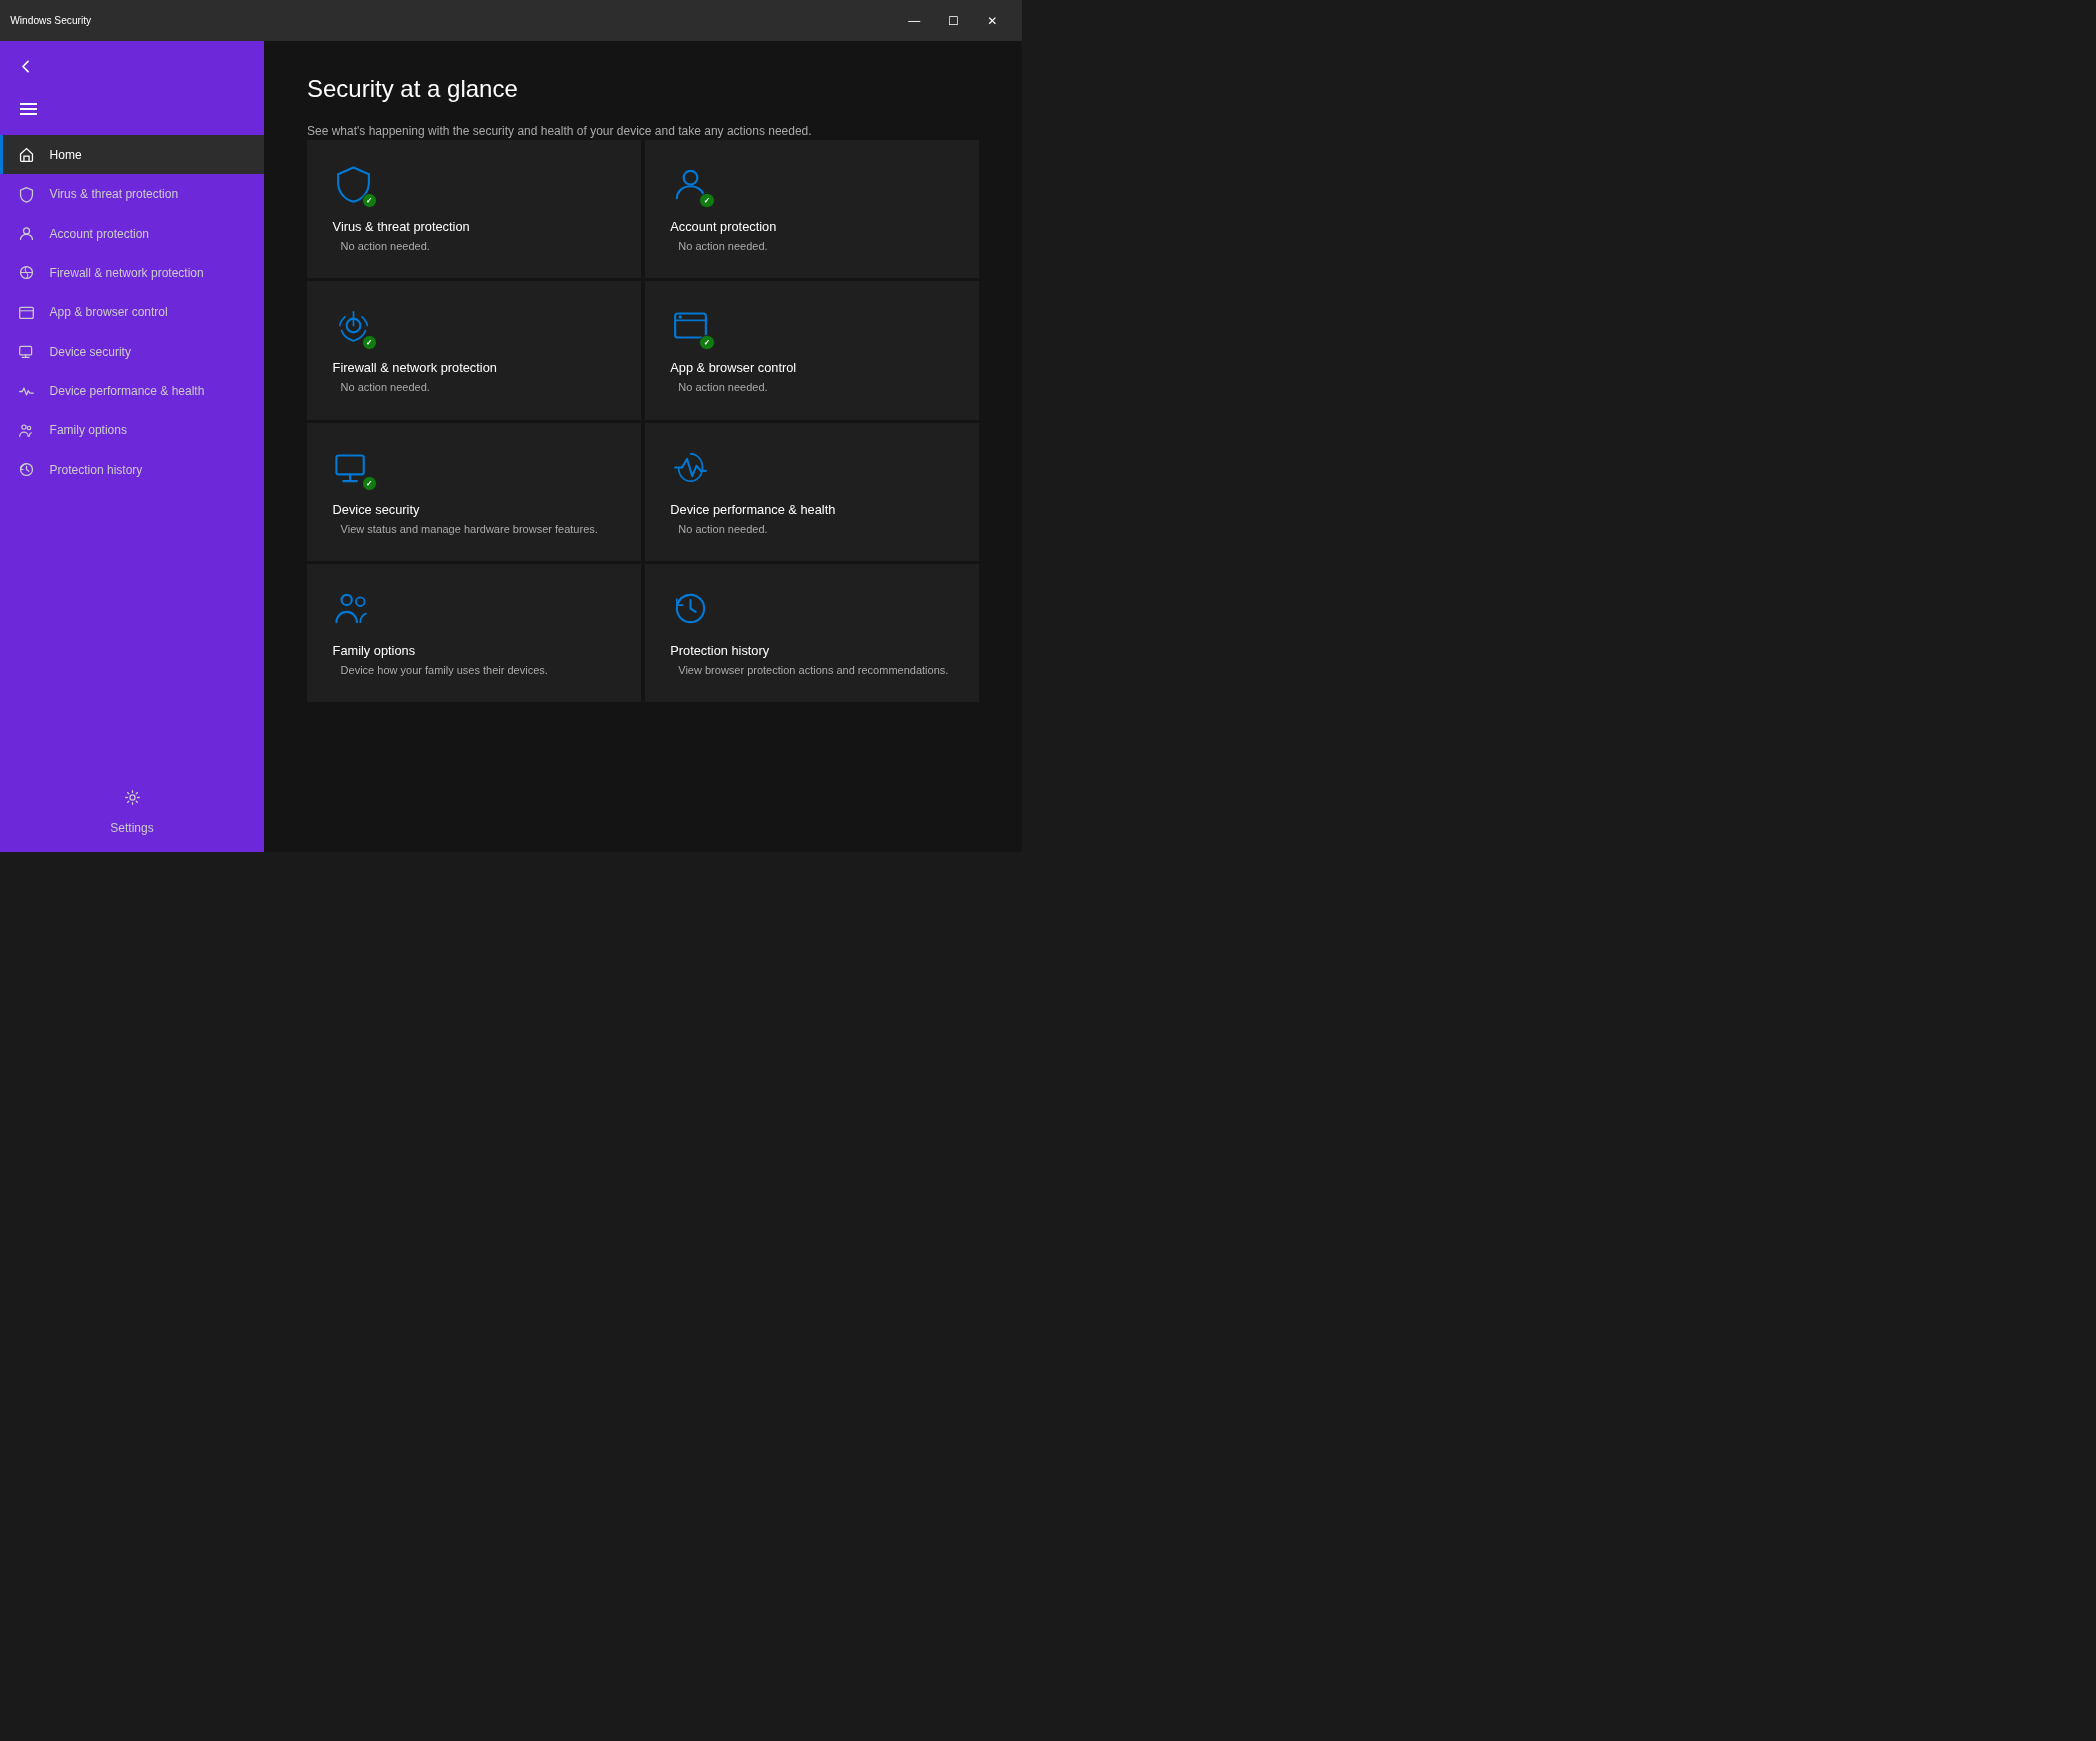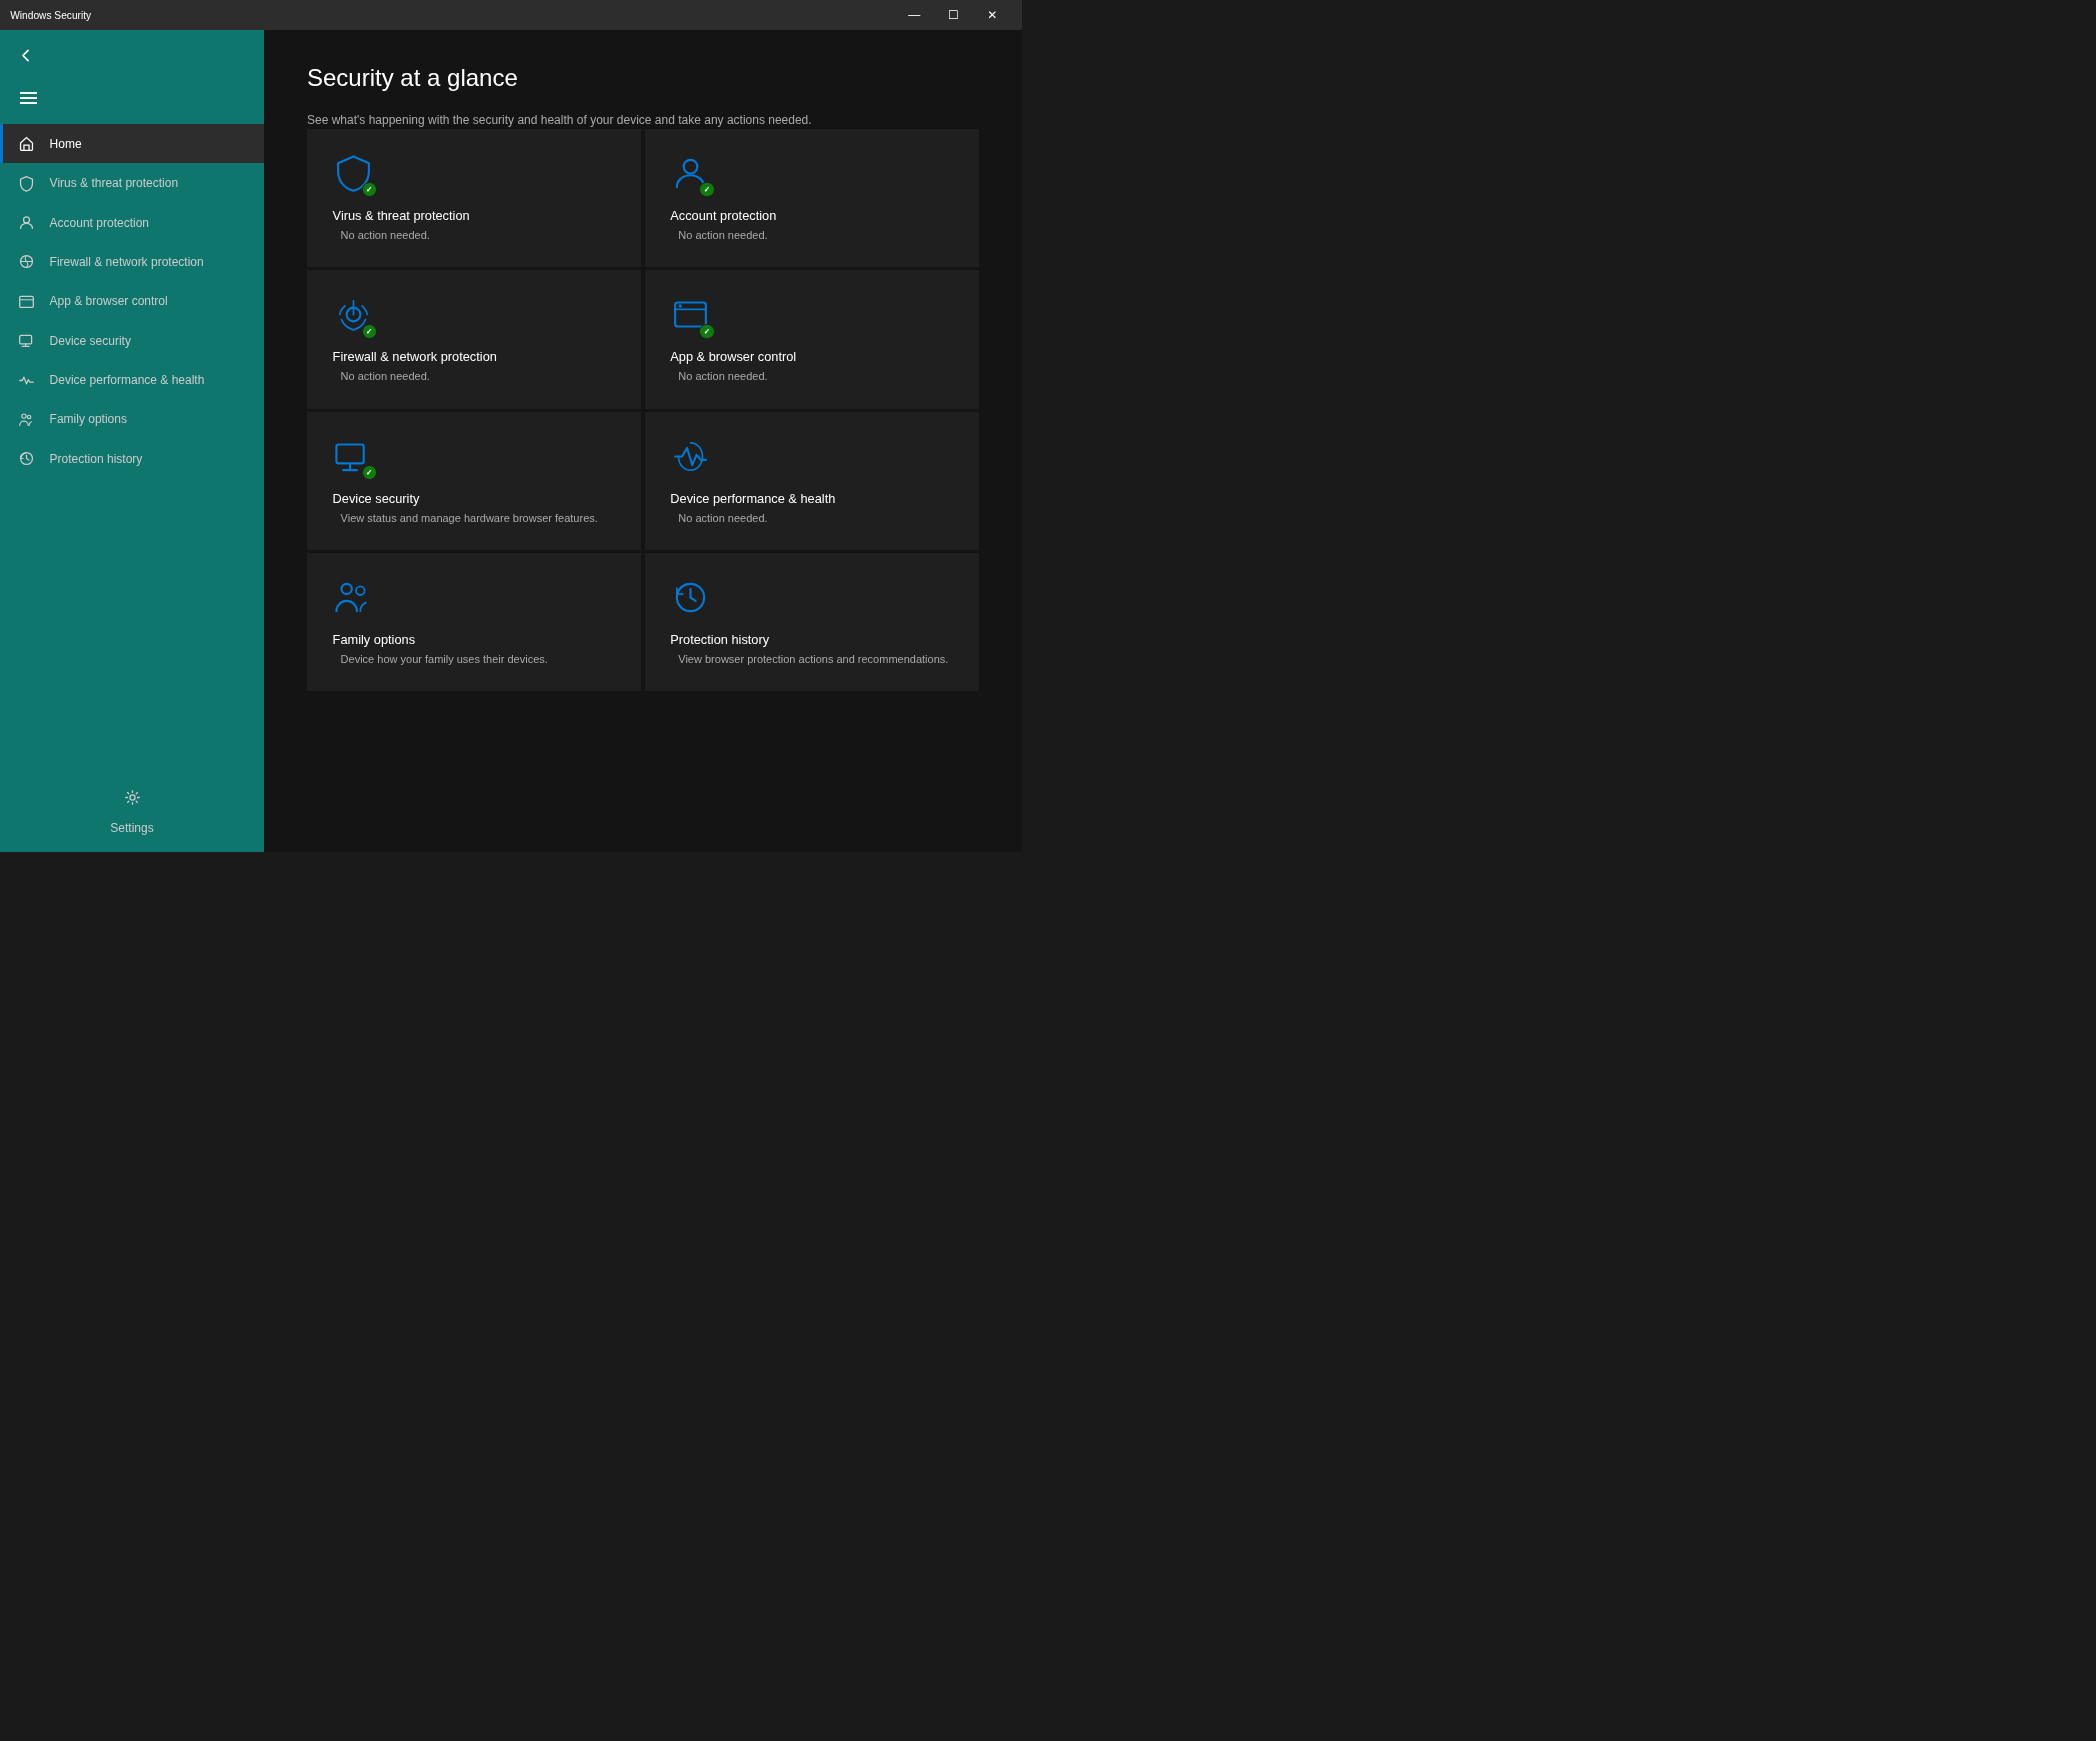--- a/index.html
+++ b/index.html
@@ -10,21 +10,21 @@
       width: 1022px;
       height: 852px;
       overflow: hidden;
       display: flex;
       flex-direction: column;
     }
 
     
     .title-bar {
       background: #2d2d2d;
-      height: 30px;
+      height: 41px;
       display: flex;
       align-items: center;
       padding: 0 10.2px;
       flex-shrink: 0;
     }
     .title-bar-title {
       font-size: 10.2px;
       color: #ffffff;
       flex: 1;
     }
@@ -48,21 +48,21 @@
     
     .app-body {
       display: flex;
       flex: 1;
       overflow: hidden;
     }
 
     
     .sidebar {
       width: 264px;
-      background: #0f766e;
+      background: #6d28d9;
       flex-shrink: 0;
       display: flex;
       flex-direction: column;
       padding-top: 6.8px;
     }
     .sidebar-top {
       display: flex;
       align-items: center;
       padding: 6.8px 13.6px;
       gap: 13.6px;

